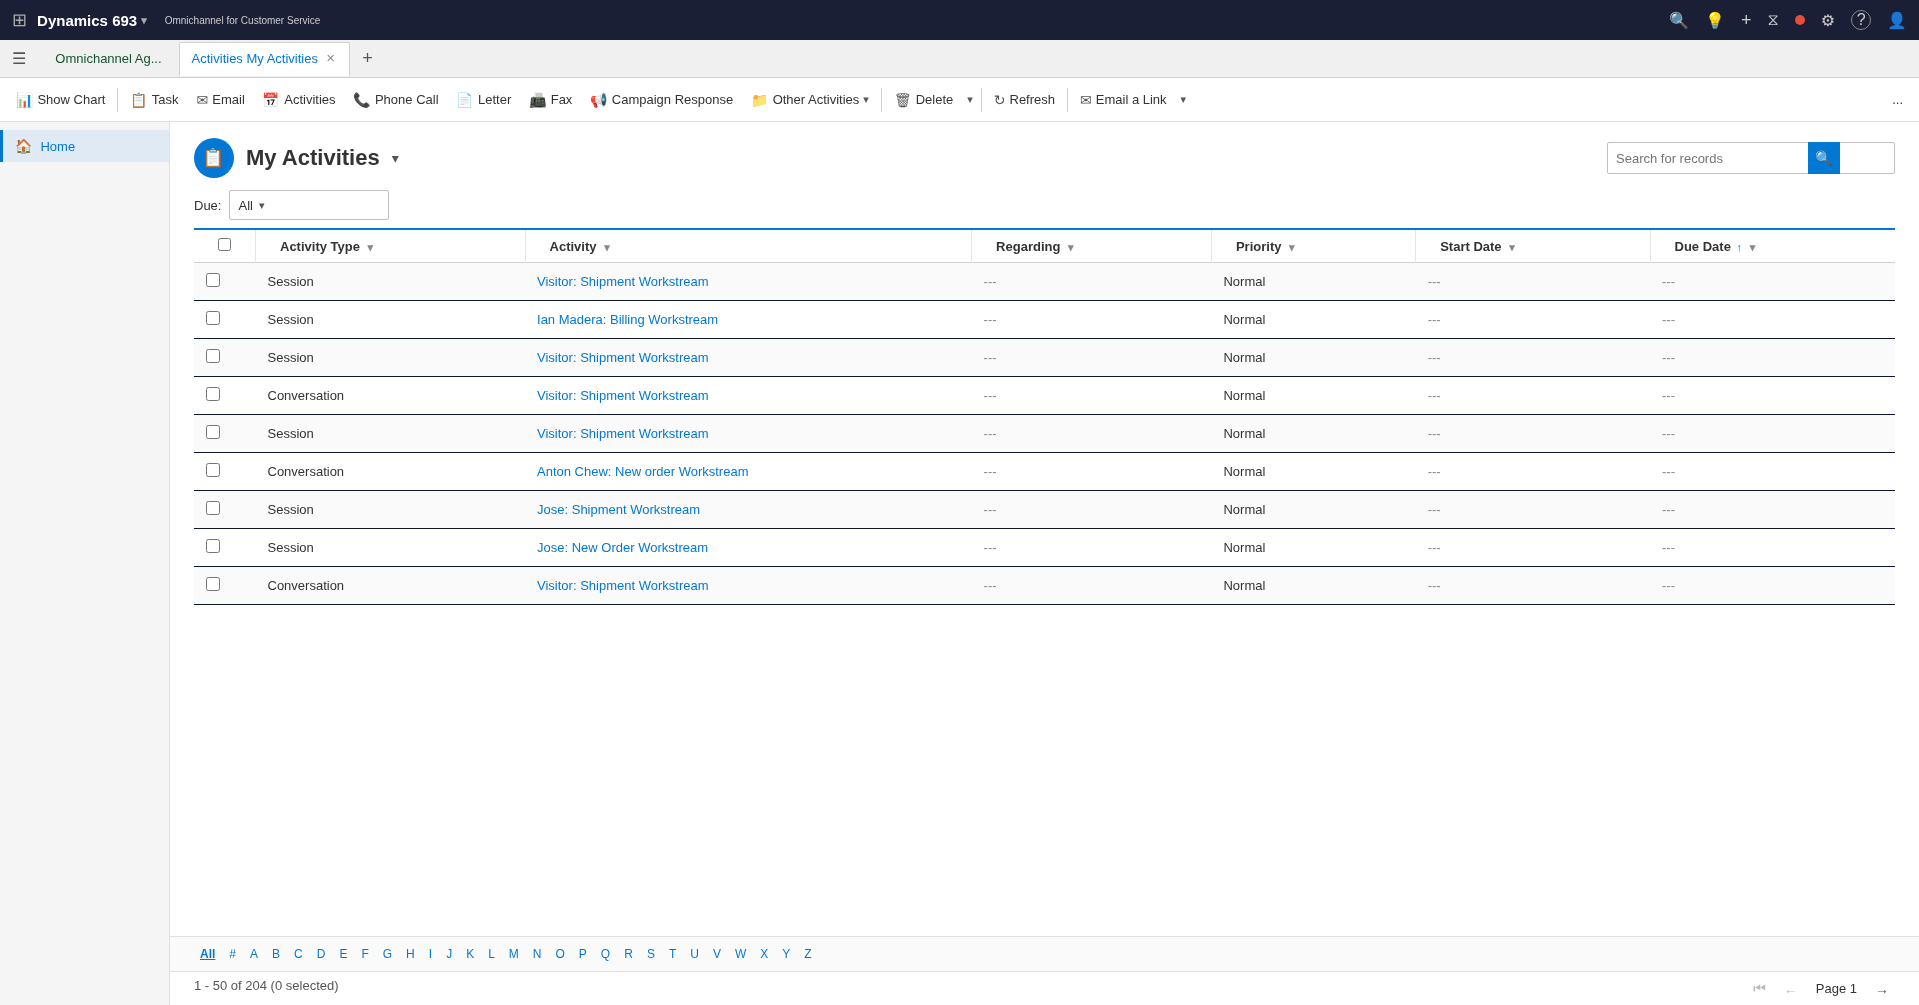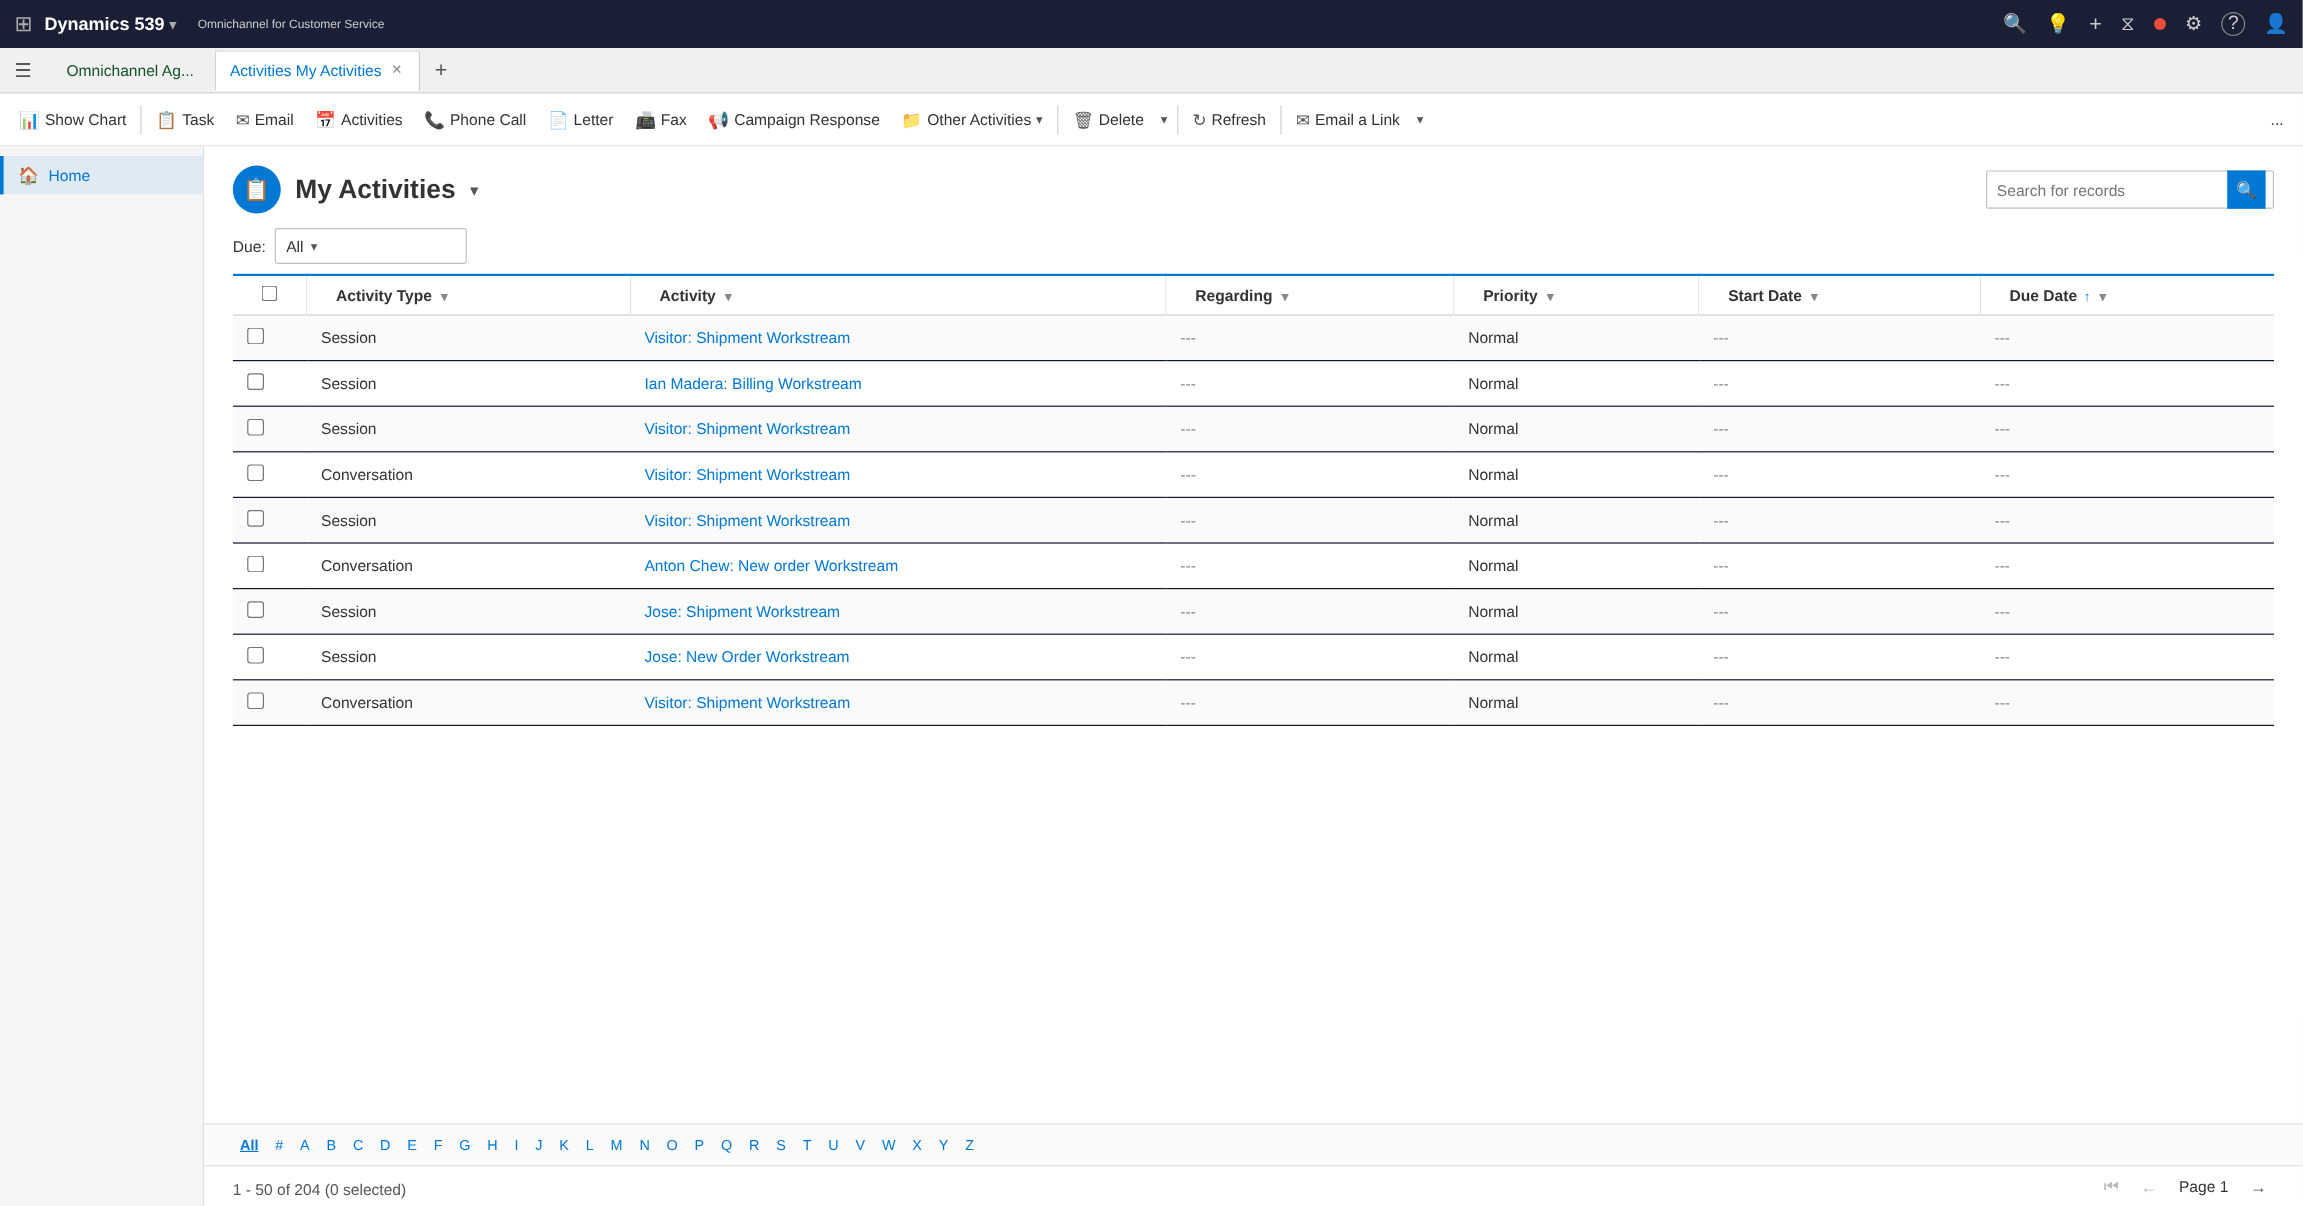--- a/index.html
+++ b/index.html
@@ -107,21 +107,21 @@
     }
     .page-title { font-size: 22px; font-weight: 600; color: #333; }
     .page-title-chevron { font-size: 14px; color: #555; cursor: pointer; }
 
     
     .search-box {
       display: flex; align-items: center;
       border: 1px solid #c0c0c0;
       border-radius: 2px;
       height: 32px;
-      width: 240px;
+      width: 288px;
     }
     .search-box input {
       border: none; outline: none; padding: 0 8px;
       font-size: 13px; color: #555; width: 200px;
       background: transparent;
     }
     .search-box .search-btn {
       background: #0078d4; border: none; cursor: pointer;
       width: 32px; height: 32px;
       display: flex; align-items: center; justify-content: center;
@@ -196,21 +196,21 @@
       overflow-x: auto;
     }
     .alpha-item {
       padding: 2px 6px; font-size: 12px; color: #0078d4;
       cursor: pointer; border-radius: 2px;
     }
     .alpha-item.active { font-weight: 700; text-decoration: underline; }
 
     
     .pagination-bar {
-      display: flex; align-items: flex-end; justify-content: space-between;
+      display: flex; align-items: flex-start; justify-content: space-between;
       padding: 6px 24px;
       border-top: 1px solid #e0e0e0;
       background: #fff;
       font-size: 13px;
       color: #555;
     }
     .pagination-controls { display: flex; align-items: center; gap: 6px; }
     .page-btn {
       background: transparent; border: none; cursor: pointer;
       color: #555; font-size: 14px; padding: 2px 6px;
@@ -222,21 +222,21 @@
     .table-container::-webkit-scrollbar { width: 8px; }
     .table-container::-webkit-scrollbar-track { background: #f0f0f0; }
     .table-container::-webkit-scrollbar-thumb { background: #c0c0c0; border-radius: 4px; }
   </style>
 </head>
 <body>
 
 <div class="top-bar">
   <span class="app-icon">⊞</span>
   <span class="app-title">
-    <span>Dynamics 539</span>
+    <span>Dynamics 693</span>
     <span class="chevron">▾</span>
   </span>
   <span class="env-name">Omnichannel for Customer Service</span>
   <div class="spacer"></div>
   <div class="top-icons">
     <span title="Search">🔍</span>
     <span title="Suggestions">💡</span>
     <span title="New" style="font-size:18px;font-weight:300;">+</span>
     <span title="Filter">⧖</span>
     <span class="red-dot"></span>

